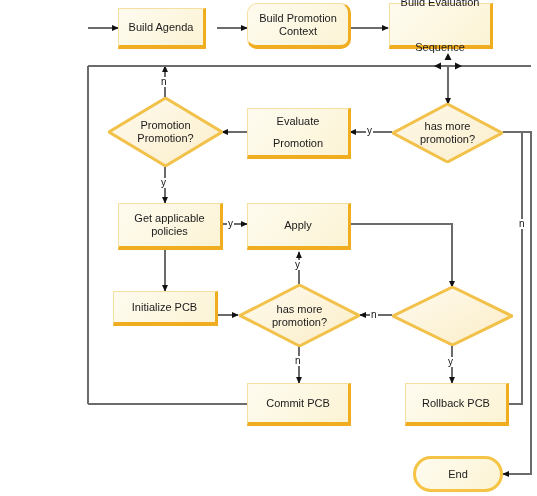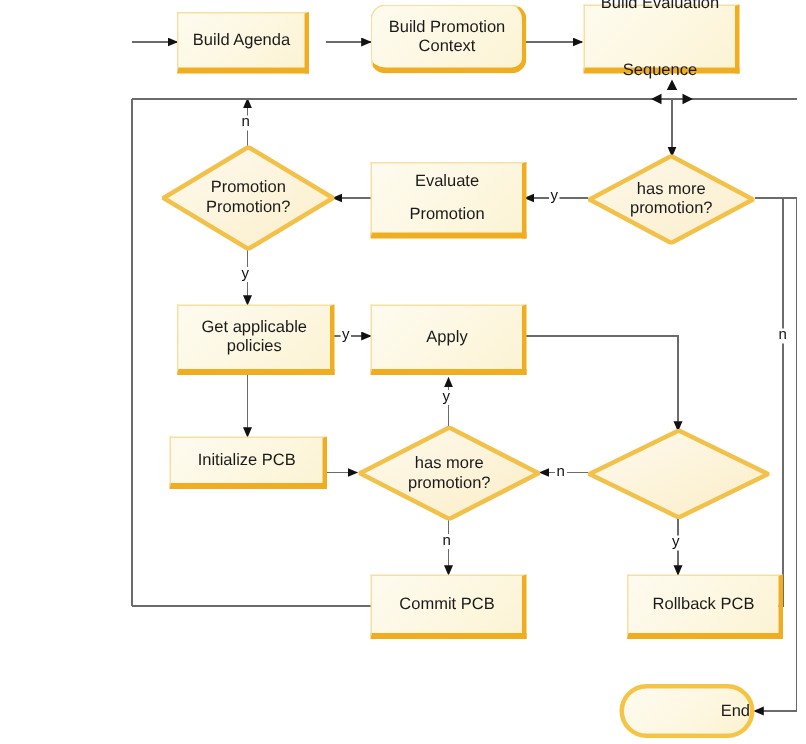--- a/index.html
+++ b/index.html
@@ -193,25 +193,25 @@
       </linearGradient>
         </defs>
       <polygon points="60.5,1 120,30 60.5,59 1,30" fill="url(#g4)" stroke="#f2c14a" stroke-width="3"></polygon>
     </svg>
   </div>
 
   <div class="node proc" style="left:247px;top:383px;width:104px;height:43px;justify-content:center;">
     <span>Commit PCB</span>
   </div>
 
-  <div class="node proc" style="left:418px;top:383px;width:104px;height:43px;">
+  <div class="node proc" style="left:405px;top:383px;width:104px;height:43px;">
     <span>Rollback PCB</span>
   </div>
 
-  <div class="node term" style="left:413px;top:456px;width:90px;height:36px;justify-content:flex-end;">
+  <div class="node term" style="left:413px;top:456px;width:90px;height:36px;">
     <span>End</span>
   </div>
 
   <span class="elabel" style="left:160px;top:77px;">n</span>
 
   <span class="elabel" style="left:366px;top:126px;">y</span>
 
   <span class="elabel" style="left:518px;top:219px;">n</span>
 
   <span class="elabel" style="left:160px;top:178px;">y</span>

